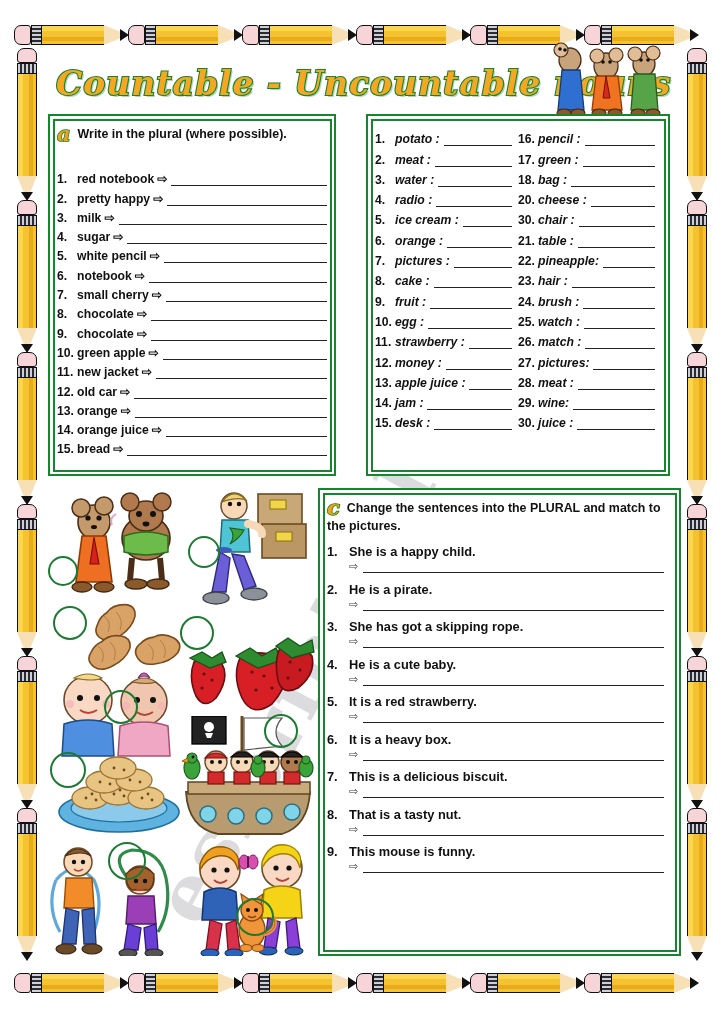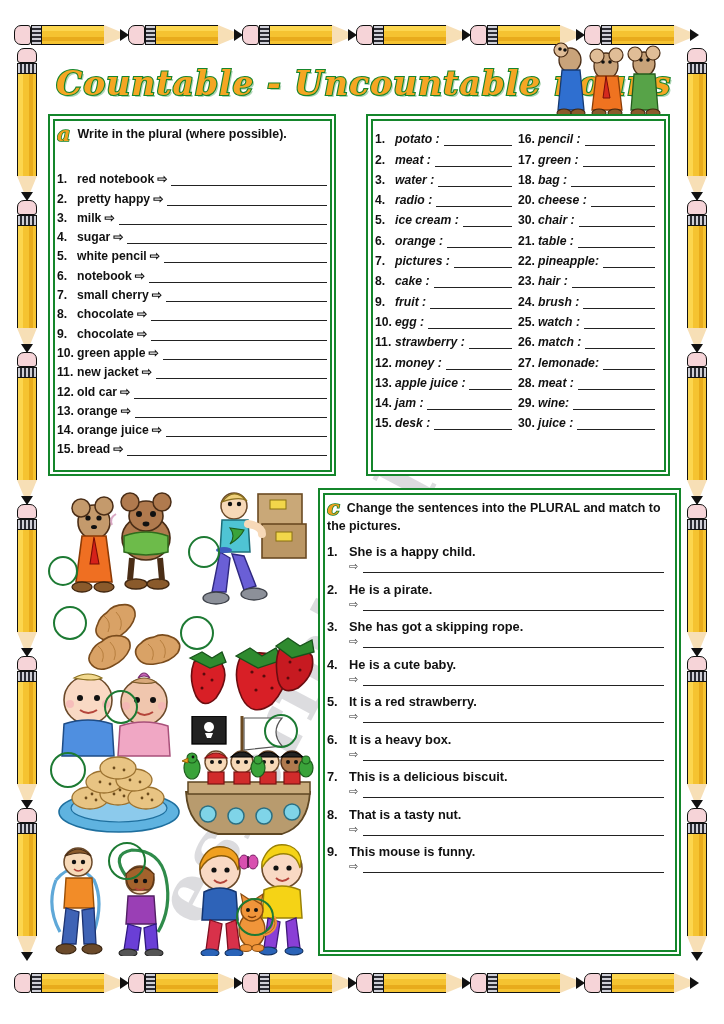--- a/index.html
+++ b/index.html
@@ -593,21 +593,21 @@
             <span class="word">watch :</span>
             <span class="line"></span>
           </div>
           <div class="rowB">
             <span class="num">26.</span>
             <span class="word">match :</span>
             <span class="line"></span>
           </div>
           <div class="rowB">
             <span class="num">27.</span>
-            <span class="word">lemonade:</span>
+            <span class="word">pictures:</span>
             <span class="line"></span>
           </div>
           <div class="rowB">
             <span class="num">28.</span>
             <span class="word">meat :</span>
             <span class="line"></span>
           </div>
           <div class="rowB">
             <span class="num">29.</span>
             <span class="word">wine:</span>

